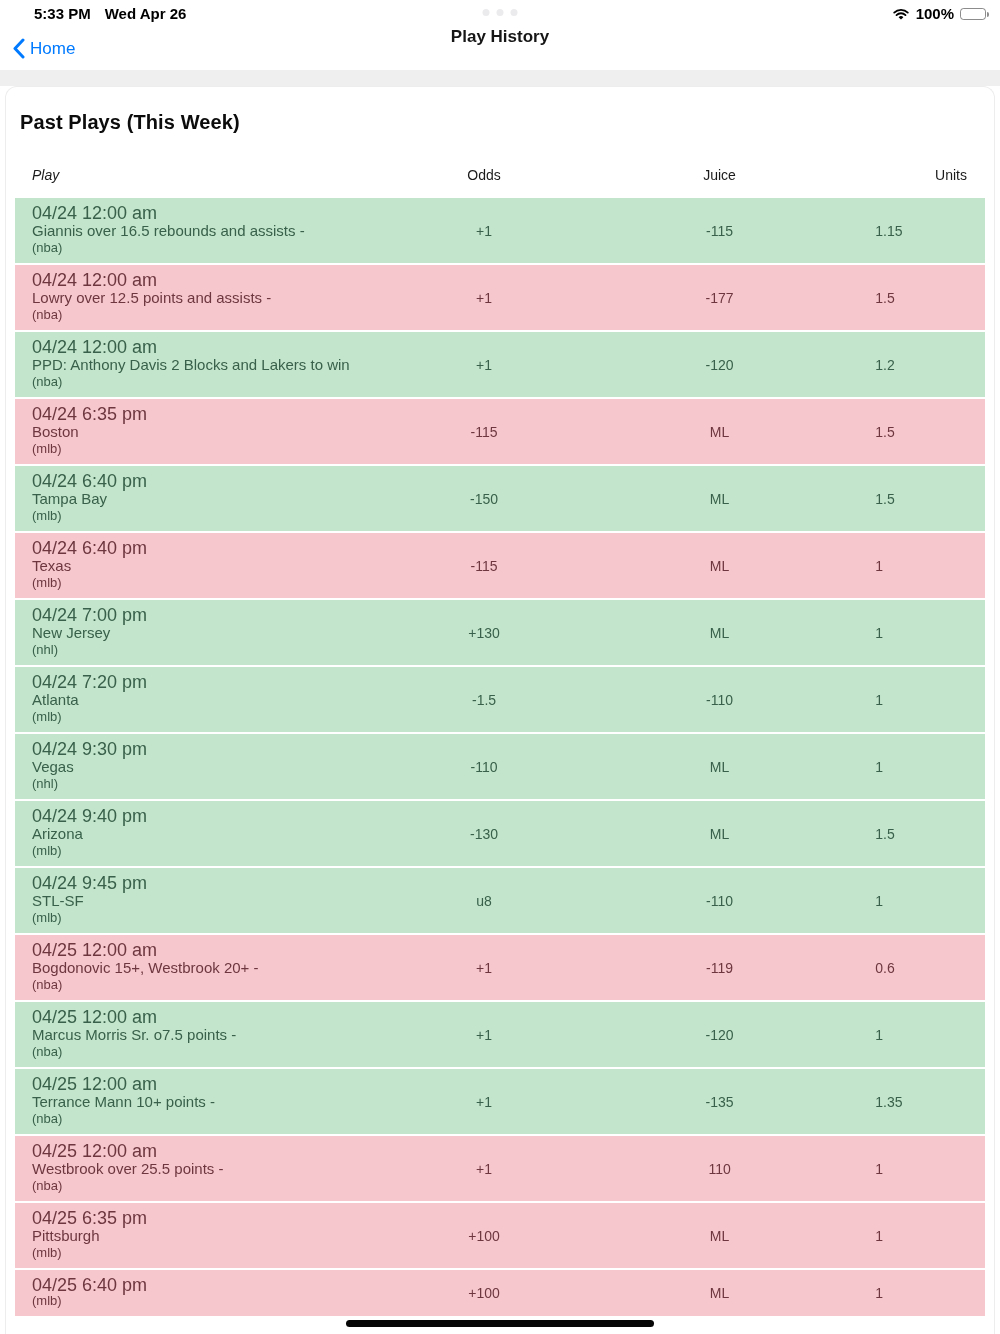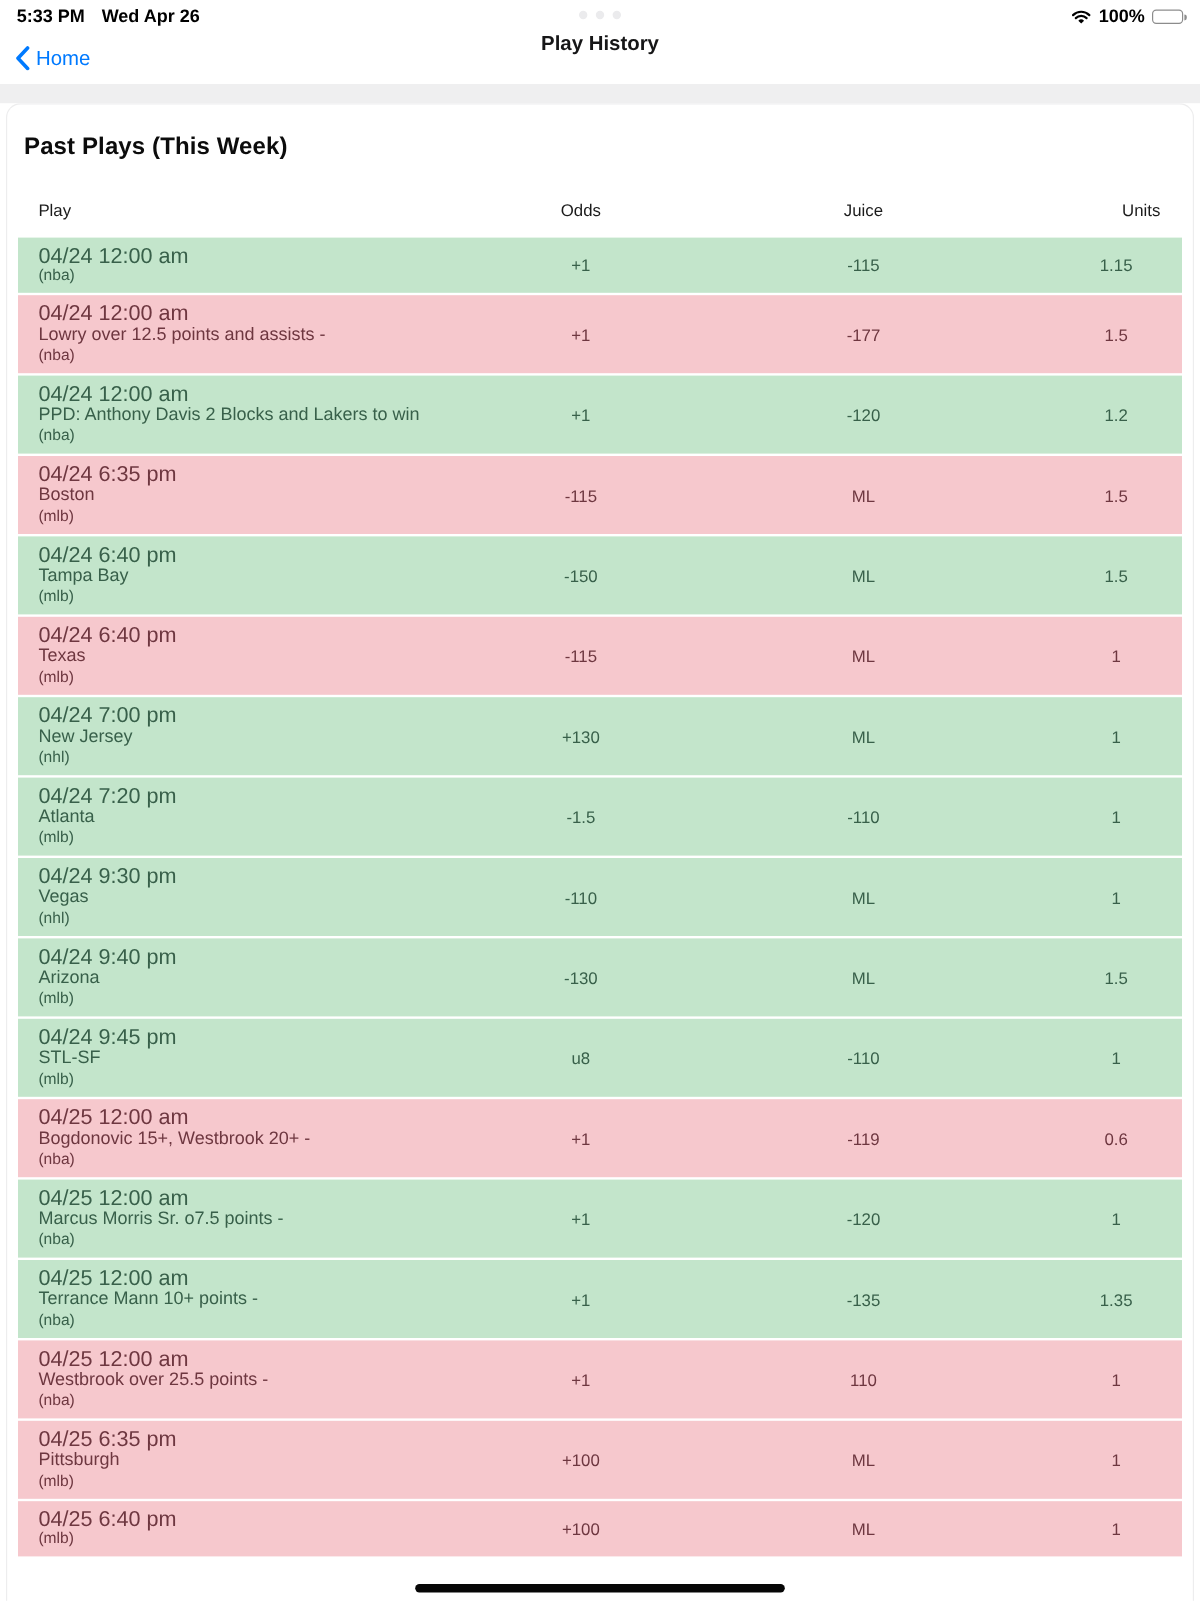--- a/index.html
+++ b/index.html
@@ -2,21 +2,21 @@
 <html><head>
 <meta charset="utf-8">
 <style>
   * { margin:0; padding:0; box-sizing:border-box; }
   html,body { width:1000px; height:1334px; overflow:hidden; background:#ffffff;
     font-family:"Liberation Sans","DejaVu Sans",sans-serif; color:#000; position:relative; }
 
   
   .status-bar { height:27px; display:flex; align-items:center; justify-content:space-between;
     padding:0 14px; font-size:15px; font-weight:600; color:#000; position:relative; }
-  .status-left { display:flex; gap:14px; align-items:center; }
+  .status-left { display:flex; gap:14px; align-items:center;margin-left:20px; }
   .status-dots { position:absolute; left:50%; top:9px; transform:translateX(-50%);
     display:flex; gap:7px; }
   .status-dots span { width:7px; height:7px; border-radius:50%; background:#ebebed; display:block; }
   .status-right { display:flex; align-items:center; gap:6px;justify-content:center; }
   .wifi { width:18px; height:14px; }
   .battery { width:26px; height:12px; border:1px solid rgba(0,0,0,.45); border-radius:3.5px;
     position:relative; padding:1px; }
   .battery .level { background:#000; border-radius:2px; height:100%; width:100%; }
   .battery:after { content:""; position:absolute; right:-4px; top:3.5px; width:2.5px; height:5px;
     background:rgba(0,0,0,.45); border-radius:0 2px 2px 0; }
@@ -32,36 +32,36 @@
   .section-strip { height:16px; background:#efeff0; }
 
   
   .card { margin:0 5px; background:#ffffff; border:1px solid #ededee; border-bottom:none;
     border-radius:12px 12px 0 0; min-height:1260px; padding:24px 9px 0 9px; }
   .card-title { font-size:20px; font-weight:700; color:#0c0c0c; padding-left:5px; letter-spacing:.1px; }
 
   
   .thead { display:flex; margin-top:33px; margin-bottom:15px; font-size:14px; font-weight:500;
     color:#1b1b1b; }
-  .col-play  { width:390px; padding-left:17px; text-align:left; }
+  .col-play  { width:390px; padding-left:17px; text-align:left;font-style:italic; }
   .col-odds  { width:160px; text-align:center; }
   .col-juice { width:312px; text-align:center; }
   .col-units { width:110px; text-align:right; padding-right:18px; }
 
   .tbody .row { display:flex; align-items:center; margin-bottom:2px; }
   .row.win  { background:#c3e5cb; color:#38604a; }
   .row.loss { background:#f6c8cd; color:#6e3740; }
   .play-cell { width:390px; padding:7px 10px 7px 17px; }
   .play-date   { font-size:18px; line-height:16px; }
   .play-title  { font-size:15px; line-height:19px; }
   .play-league { font-size:13px; line-height:16px; }
   .val { font-size:14px; }
   .val.odds  { width:160px; text-align:center; }
   .val.juice { width:312px; text-align:center; }
-  .val.units { width:110px; text-align:center; }
+  .val.units { width:110px; text-align:left; }
 
   
   .home-indicator { position:absolute; left:50%; transform:translateX(-50%); bottom:7px;
     width:308px; height:7px; border-radius:4px; background:#060606; z-index:20; }
 </style>
 </head>
 <body>
 
 <div class="status-bar">
   <div class="status-left">
@@ -107,20 +107,21 @@
     <div class="col-play">Play</div>
     <div class="col-odds">Odds</div>
     <div class="col-juice">Juice</div>
     <div class="col-units">Units</div>
   </div>
 
   <div class="tbody">
   <div class="row win">
     <div class="play-cell">
       <div class="play-date">04/24 12:00 am</div>
+      <div class="play-title">Giannis over 16.5 rebounds and assists -</div>
       <div class="play-league">(nba)</div>
     </div>
     <div class="val odds">+1</div>
     <div class="val juice">-115</div>
     <div class="val units">1.15</div>
   </div>
 
   <div class="row loss">
     <div class="play-cell">
       <div class="play-date">04/24 12:00 am</div>

